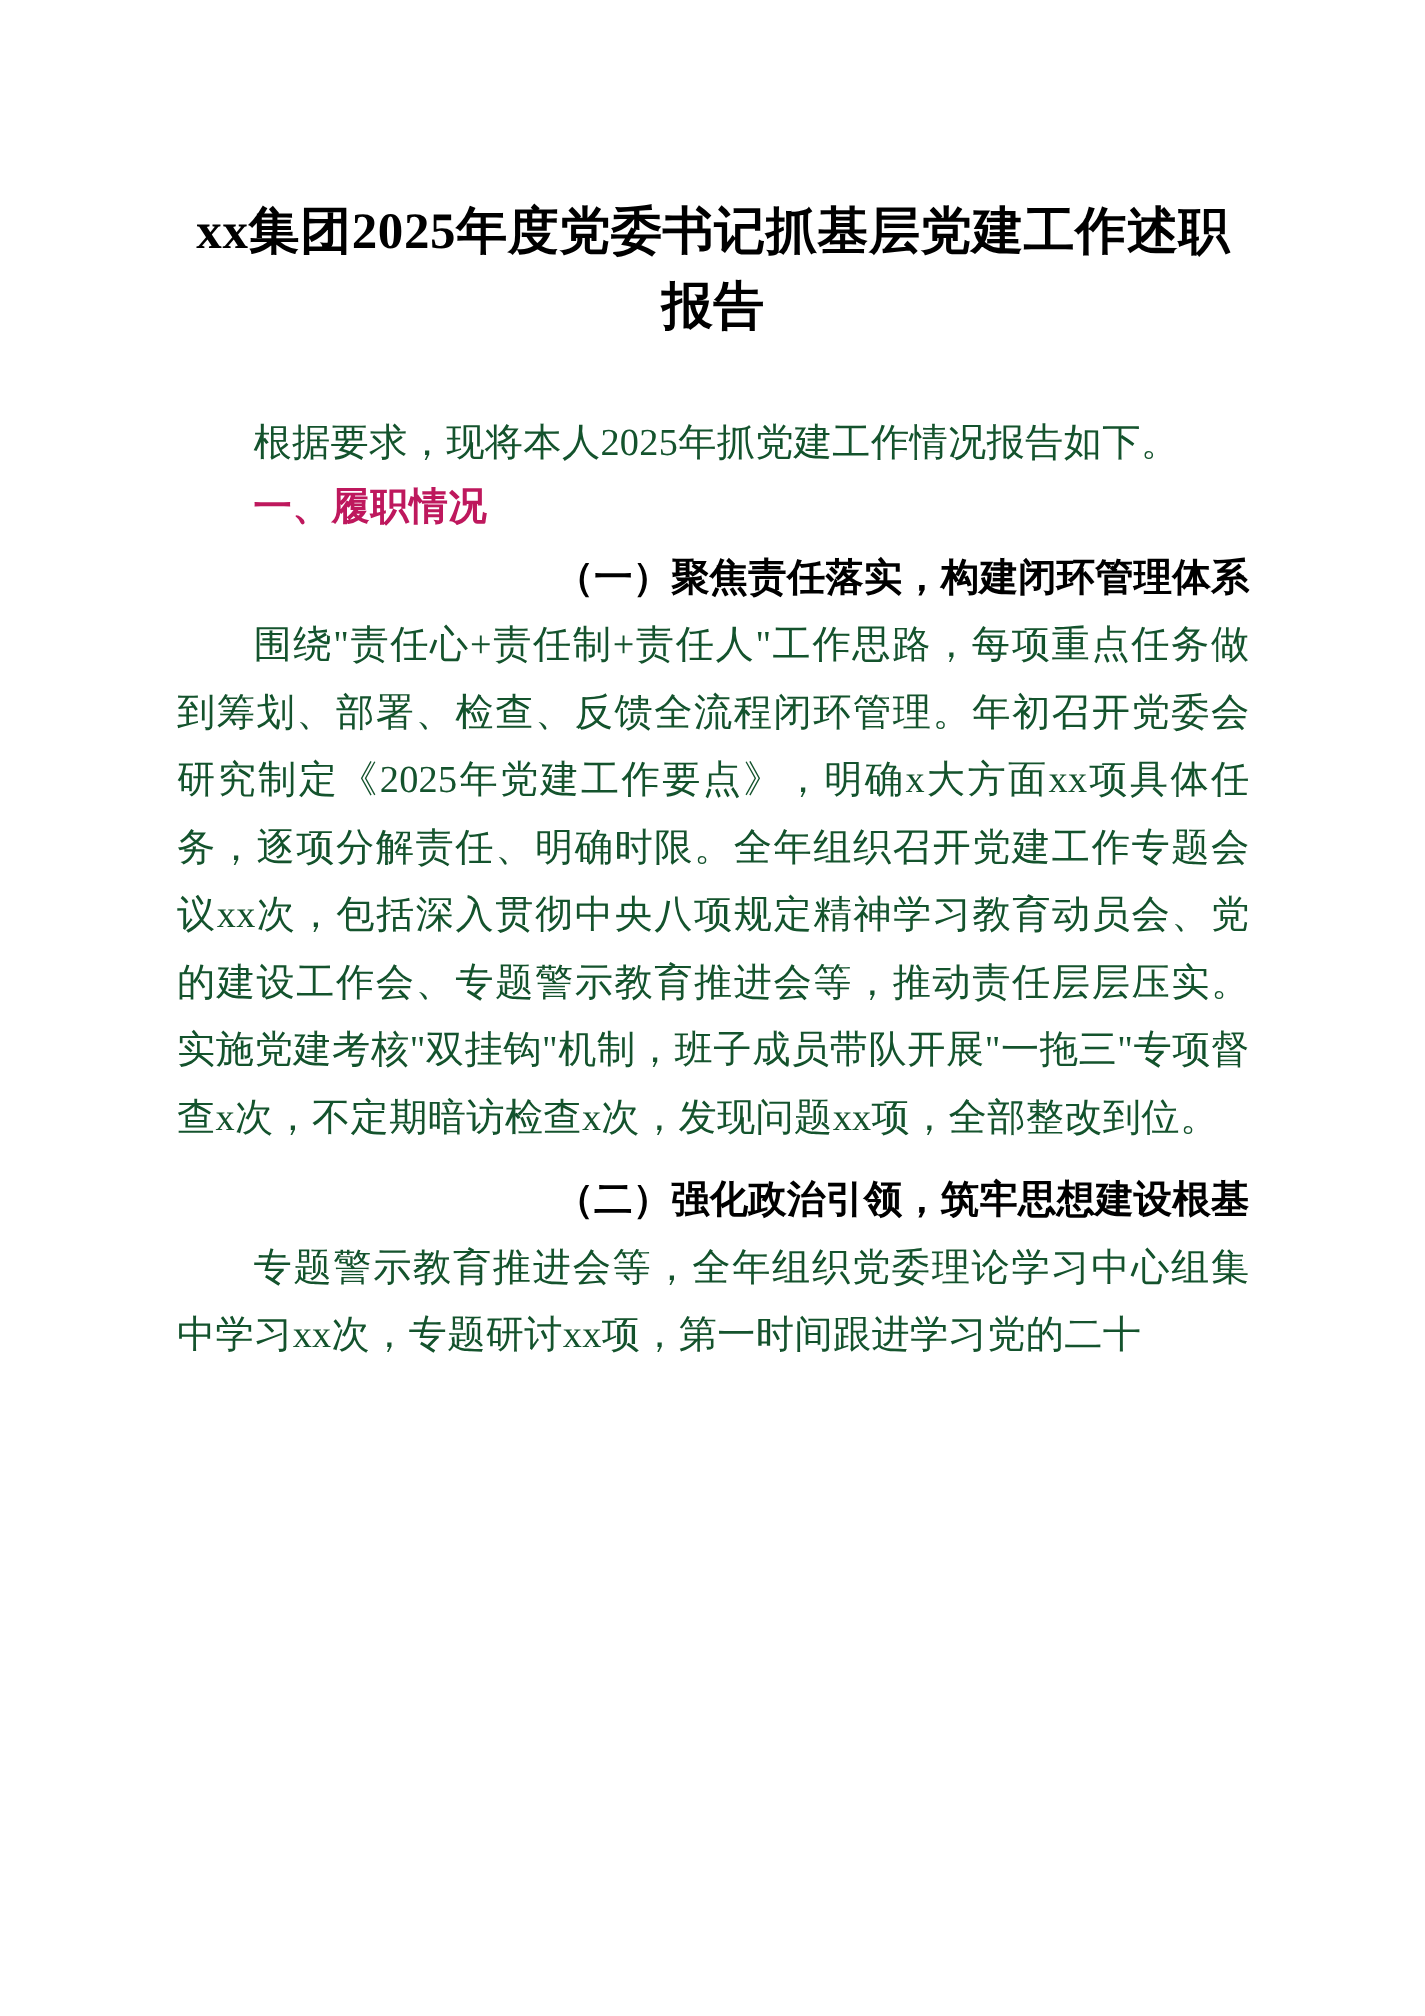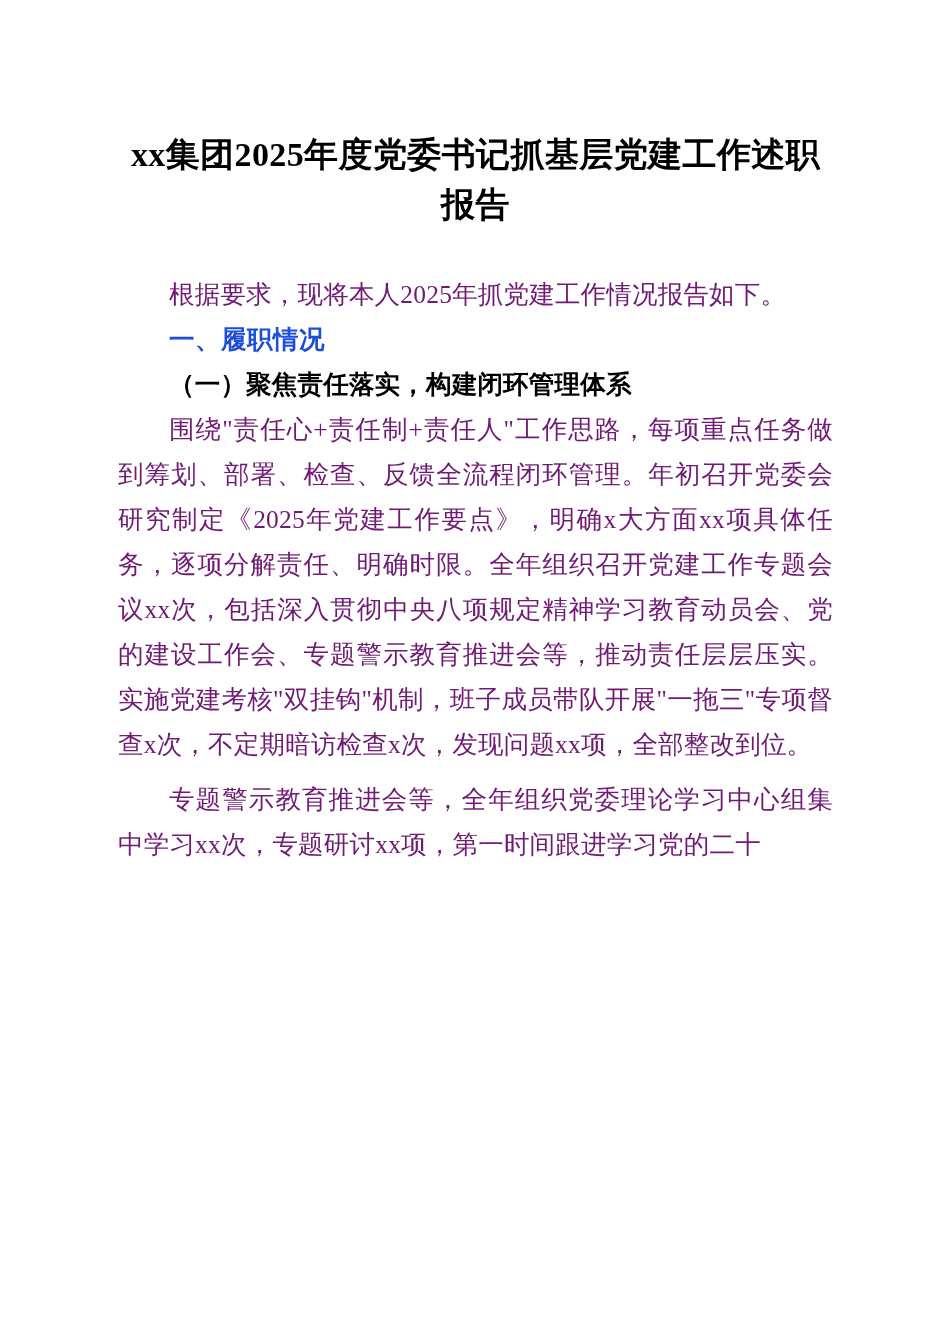--- a/index.html
+++ b/index.html
@@ -49,52 +49,53 @@
   
   .para {
     margin: 0;
     padding: 0;
     font-family: "Liberation Serif", "DejaVu Serif", serif;
     font-size: 25.5px;
     line-height: 45px;
     text-align: justify;
     text-justify: inter-ideograph;
     text-indent: 2em;
-    color: #701a75;
+    color: #14532d;
     letter-spacing: 0.2px;
   }
 
   .para.first-body {
     margin-top: 42px;
   }
 
   
   .h1-cn {
     margin: 0;
     padding: 0;
-    font-family: Liberation Serif, serif;
+    font-family: Liberation Mono, monospace;
     font-weight: 700;
     font-size: 25.5px;
     line-height: 45px;
     text-indent: 2em;
     letter-spacing: 0.5px;
-    color: #1d4ed8;
+    color: #be185d;
   }
 
   
   .h2-cn {
     margin: 0;
     padding: 0;
     font-family: "Liberation Serif", "DejaVu Serif", serif;
     font-weight: 700;
     font-size: 25.5px;
     line-height: 45px;
     text-indent: 2em;
     letter-spacing: 0.2px;
     color: #000000;
+    text-align: right;
   }
 
   .gap-sm { height: 10px; }
 </style>
 </head>
 <body>
 
 <div class="page">
   <div class="content">
 
@@ -104,17 +105,18 @@
 
     <h2 class="h1-cn">一、履职情况</h2>
 
 
     <h3 class="h2-cn">（一）聚焦责任落实，构建闭环管理体系</h3>
 
     <p class="para">围绕"责任心+责任制+责任人"工作思路，每项重点任务做到筹划、部署、检查、反馈全流程闭环管理。年初召开党委会研究制定《2025年党建工作要点》，明确x大方面xx项具体任务，逐项分解责任、明确时限。全年组织召开党建工作专题会议xx次，包括深入贯彻中央八项规定精神学习教育动员会、党的建设工作会、专题警示教育推进会等，推动责任层层压实。实施党建考核"双挂钩"机制，班子成员带队开展"一拖三"专项督查x次，不定期暗访检查x次，发现问题xx项，全部整改到位。</p>
 
     <div class="gap-sm"></div>
 
+    <h3 class="h2-cn">（二）强化政治引领，筑牢思想建设根基</h3>
 
     <p class="para">专题警示教育推进会等，全年组织党委理论学习中心组集中学习xx次，专题研讨xx项，第一时间跟进学习党的二十</p>
 
   </div>
 </div>
 
 </body></html>

